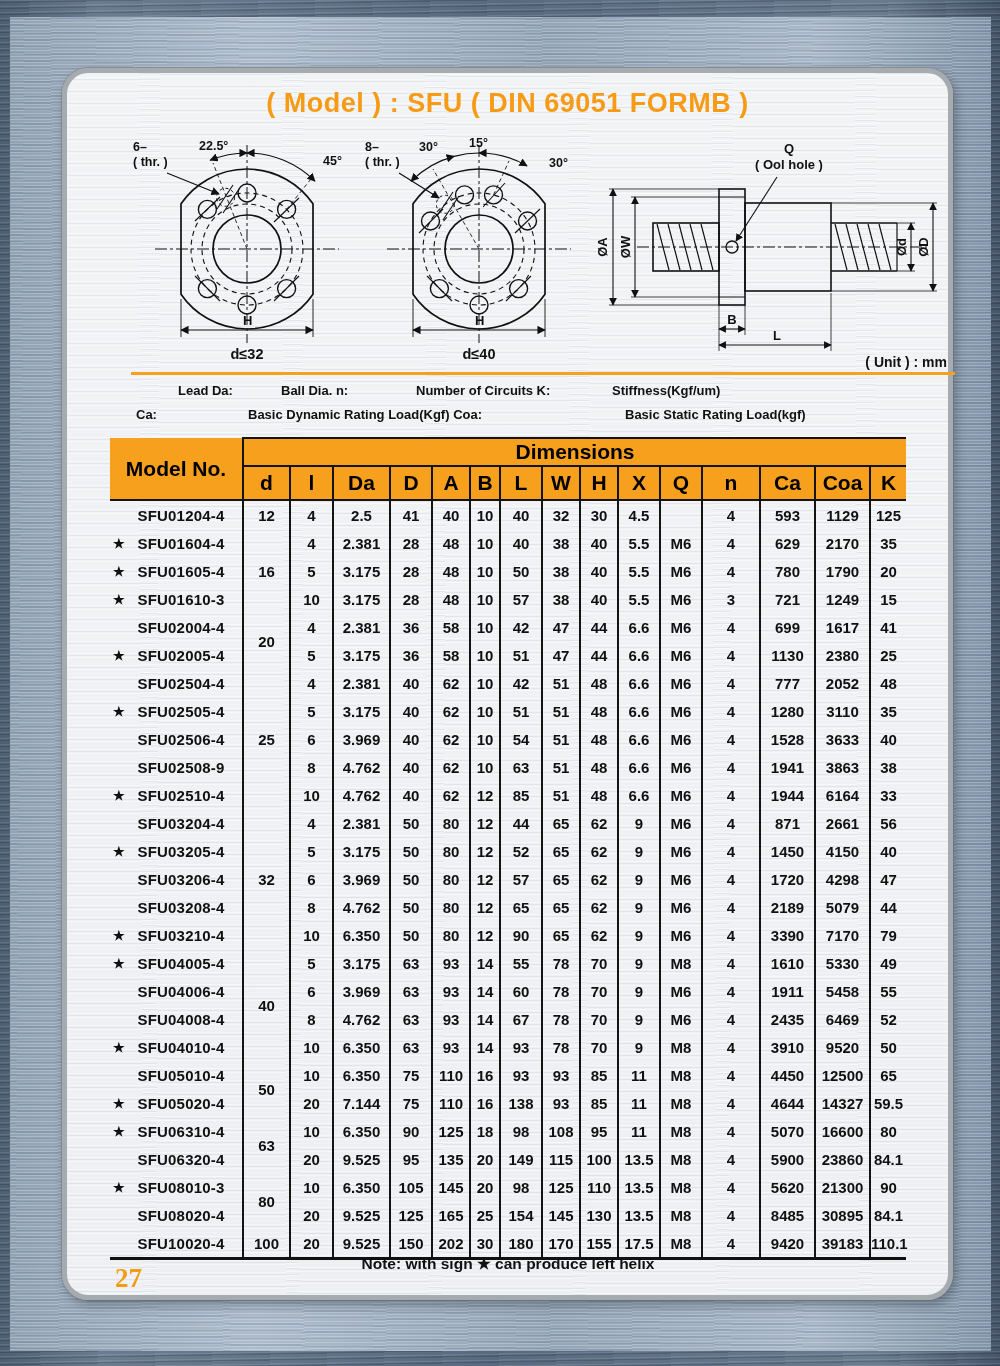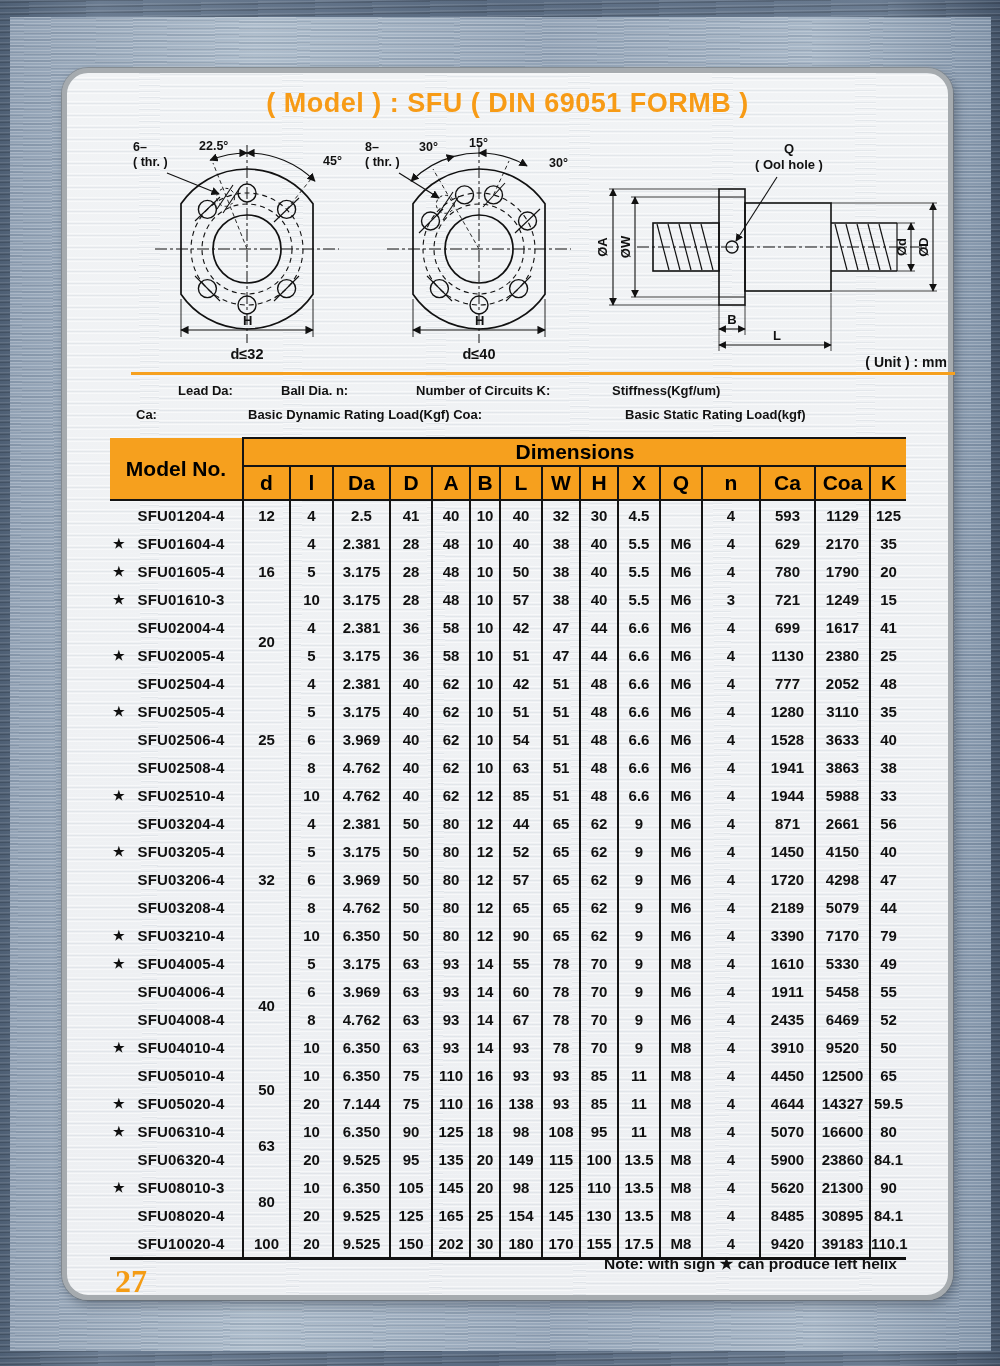--- a/index.html
+++ b/index.html
@@ -51,22 +51,22 @@
   .spec th.group{height:26px;border-top-width:2px;border-left-width:2px;border-bottom-width:2px}
   .spec th.modelh{border-right-width:2px;border-bottom-width:2px}
   .spec th.sub{height:32px;border-left-width:2px;border-right-width:2px;border-bottom-width:2px}
   .spec th.sub:last-child{border-right-width:0}
   .spec tbody td{height:28px;font-size:15px;border-left-width:2px;border-right-width:2px}
   .spec tbody td.model{border-left-width:0;position:relative}
   .spec tbody tr td:last-child{border-right-width:0}
   .spec tbody tr:last-child td{border-bottom:3px solid #111}
   .star{position:absolute;left:3px;top:50%;transform:translateY(-50%);font-size:13px}
   .mname{display:inline-block;padding-left:10px;letter-spacing:.2px}
-  .note{position:absolute;left:34px;top:1182px;width:796px;text-align:right;font-size:15.5px;font-weight:bold;color:#111}
-  .pagenum{position:absolute;left:48px;top:1190px;font-family:"Liberation Serif",serif;font-size:32px;font-weight:bold;color:#f49c15}
+  .note{position:absolute;left:43px;top:1182px;width:796px;text-align:center;font-size:15.5px;font-weight:bold;color:#111}
+  .pagenum{position:absolute;left:48px;top:1190px;font-family:"Liberation Serif",serif;font-size:27px;font-weight:bold;color:#f49c15}
 </style>
 </head>
 <body>
 
 <div class="plate"></div>
 
 <div class="card">
 
   <div class="title">( Model ) : SFU ( DIN 69051 FORMB )</div>
 
@@ -437,21 +437,21 @@
           <td>51</td>
           <td>48</td>
           <td>6.6</td>
           <td>M6</td>
           <td>4</td>
           <td>1528</td>
           <td>3633</td>
           <td>40</td>
         </tr>
         <tr>
-          <td class="model"><span class="star"></span><span class="mname">SFU02508-4</span></td>
+          <td class="model"><span class="star"></span><span class="mname">SFU02508-9</span></td>
           <td>8</td>
           <td>4.762</td>
           <td>40</td>
           <td>62</td>
           <td>10</td>
           <td>63</td>
           <td>51</td>
           <td>48</td>
           <td>6.6</td>
           <td>M6</td>
@@ -467,21 +467,21 @@
           <td>40</td>
           <td>62</td>
           <td>12</td>
           <td>85</td>
           <td>51</td>
           <td>48</td>
           <td>6.6</td>
           <td>M6</td>
           <td>4</td>
           <td>1944</td>
-          <td>5988</td>
+          <td>6164</td>
           <td>33</td>
         </tr>
         <tr>
           <td class="model"><span class="star"></span><span class="mname">SFU03204-4</span></td>
           <td rowspan="5">32</td>
           <td>4</td>
           <td>2.381</td>
           <td>50</td>
           <td>80</td>
           <td>12</td>

